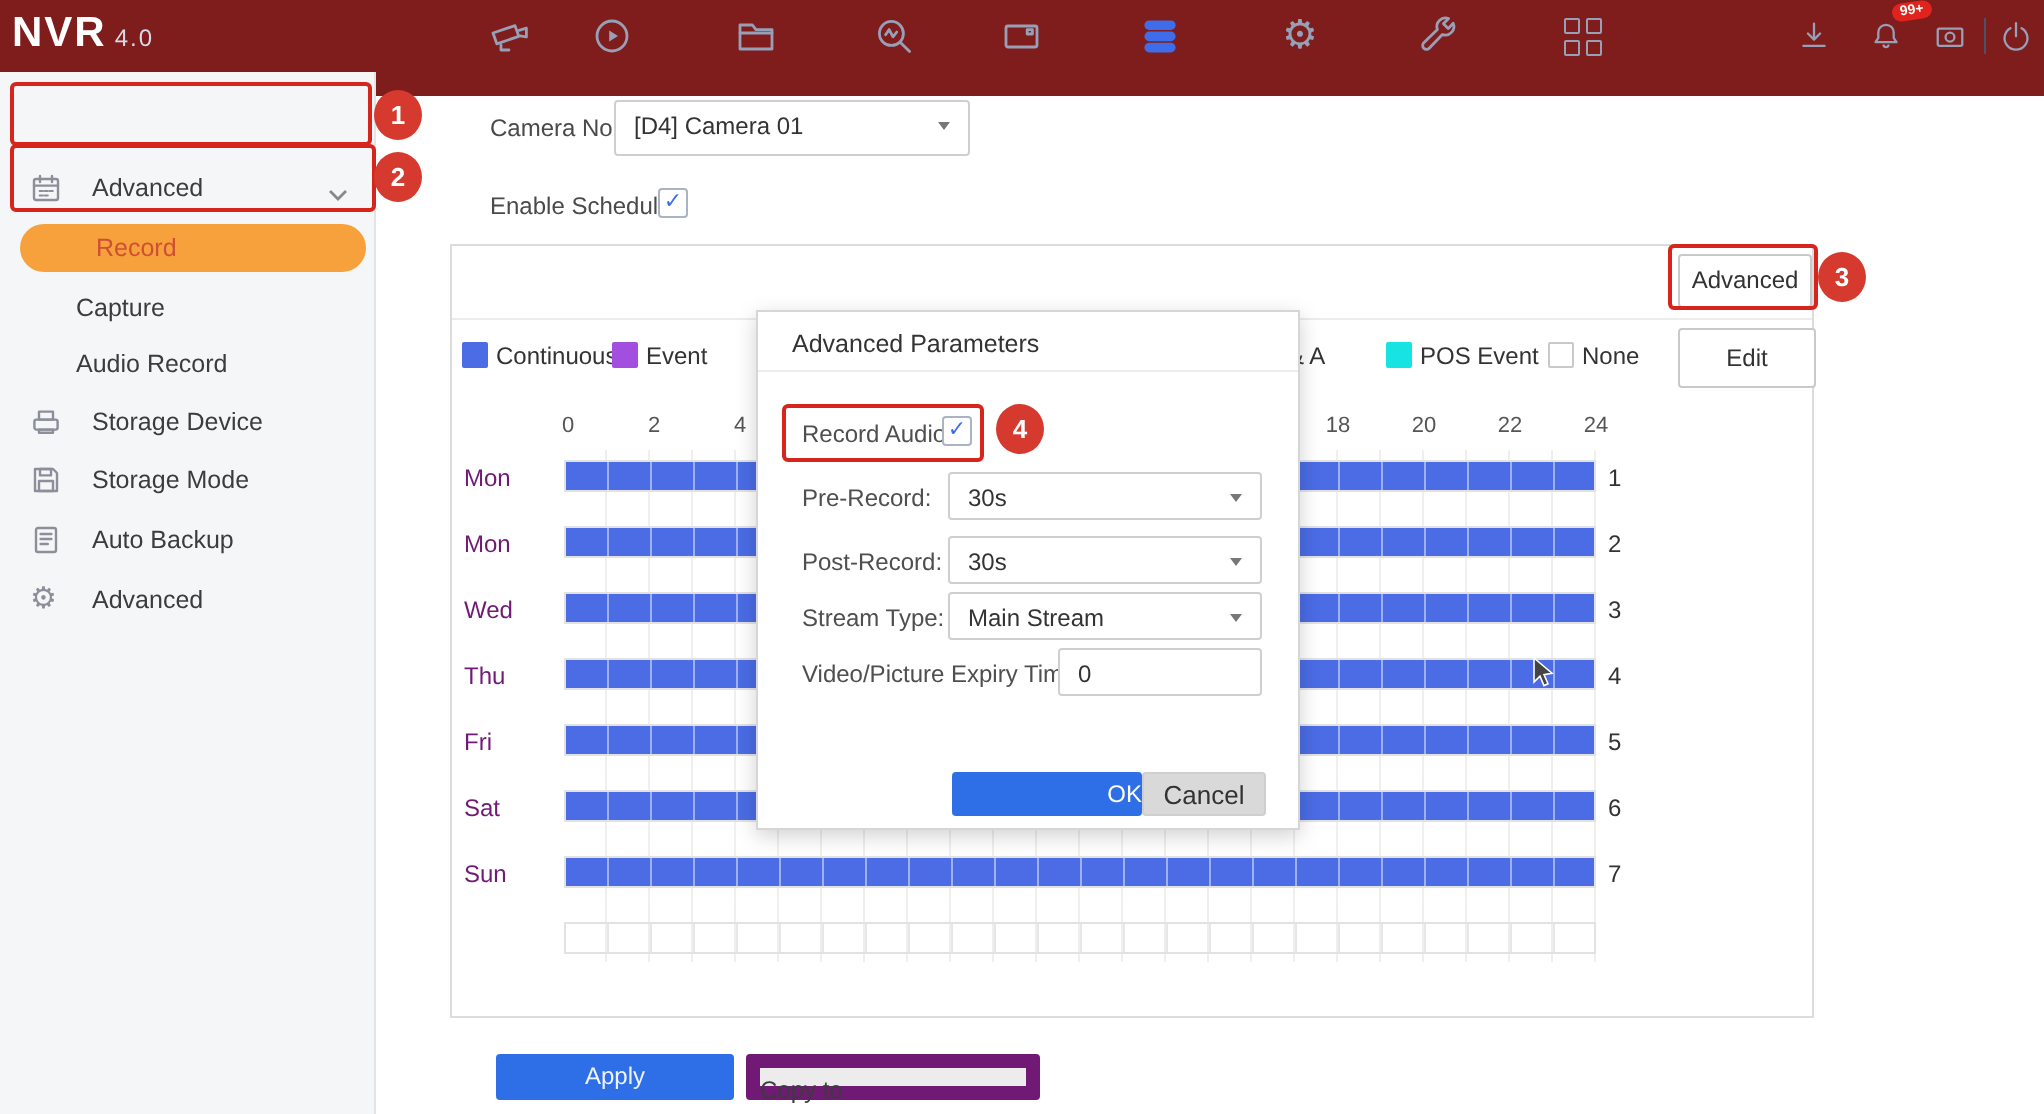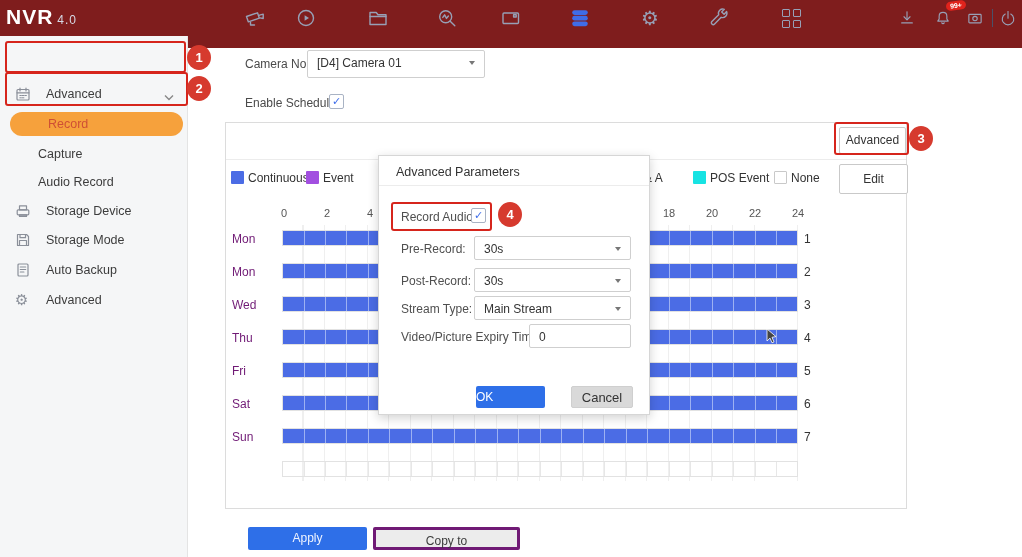--- a/index.html
+++ b/index.html
@@ -57,29 +57,29 @@
          background:repeating-linear-gradient(to right,transparent 0 20.5px,#e7e7e7 20.5px 21.5px);}
   .bar{position:absolute;left:0;top:0;width:100%;height:100%;
        background:repeating-linear-gradient(to right,#4b6ce5 0 20.5px,#9db1f2 20.5px 21.5px);}
   
   .dialog{position:absolute;left:378px;top:155px;width:270px;height:258px;background:#fff;border:1px solid #d6d6d6;
           box-shadow:0 3px 10px rgba(0,0,0,.18);z-index:50;}
   .dialog .title{position:absolute;left:17px;top:9px;font-size:12.5px;color:#333;}
   .dialog .titleline{position:absolute;left:0;top:29px;width:100%;height:1px;background:#ececec;}
   .dlabel{position:absolute;left:22px;font-size:12px;color:#4f4f4f;}
   .dialog .dropdown{left:95px;width:157px;height:24px;box-sizing:border-box;}
-  .okbtn{position:absolute;left:97px;top:230px;width:69px;height:22px;background:#2e6fe8;color:#fff;border:none;
-         font-size:12px;border-radius:2px;line-height:22px;text-align:left;cursor:pointer;}
+  .okbtn{position:absolute;left:97px;top:230px;width:95px;height:22px;background:#2e6fe8;color:#fff;border:none;
+         font-size:12px;border-radius:2px;line-height:22px;text-align:right;cursor:pointer;}
   .cancelbtn{position:absolute;left:192px;top:230px;width:62px;height:22px;background:#d9d9d9;color:#333;
          font-size:13px;border-radius:2px;line-height:22px;text-align:center;cursor:pointer;border:1px solid #cfcfcf;box-sizing:border-box;}
   
   .applybtn{position:absolute;left:248px;top:527px;width:119px;height:23px;background:#2e6fe8;color:#eef3ff;
             font-size:12px;text-align:center;line-height:23px;border-radius:2px;cursor:pointer;}
   .copybtn{position:absolute;left:373px;top:527px;width:147px;height:23px;background:#ececec;color:#3c3c3c;
-           font-size:12px;text-align:center;line-height:23px;border-radius:2px;border:3px solid #701a75;box-sizing:border-box;cursor:pointer;}
+           font-size:12px;line-height:23px;border-radius:2px;border:7px solid #701a75;box-sizing:border-box;cursor:pointer;}
   .cursor{position:absolute;left:766px;top:328px;z-index:80;}
 </style>
 </head>
 <body>
 
 <div class="topbar">
   <div class="logo">
     <span>NVR</span><span class="ver">4.0</span>
   </div>
 

